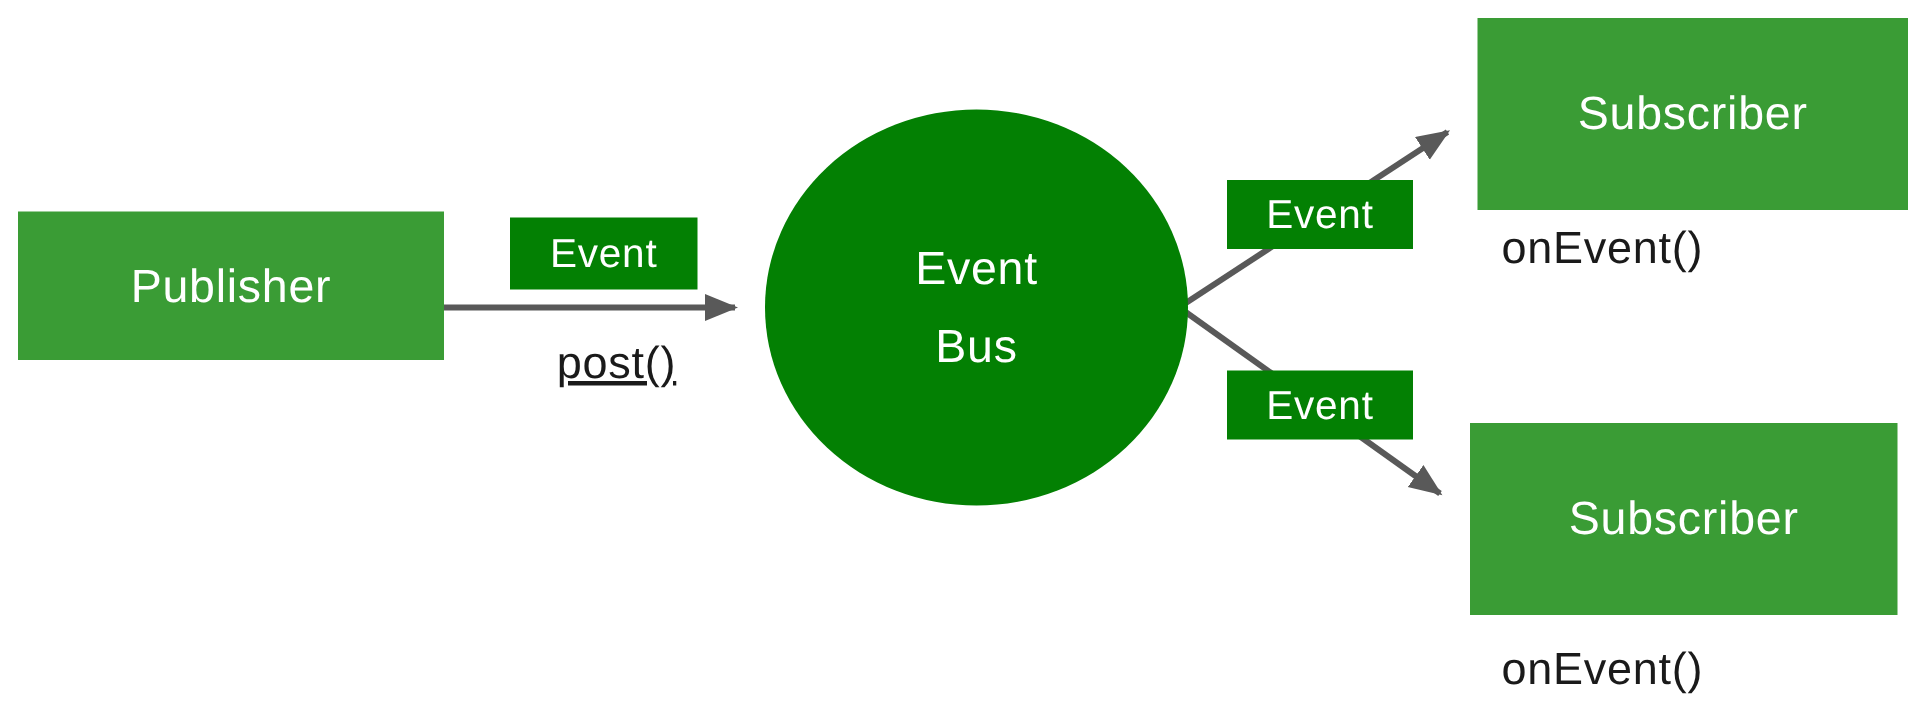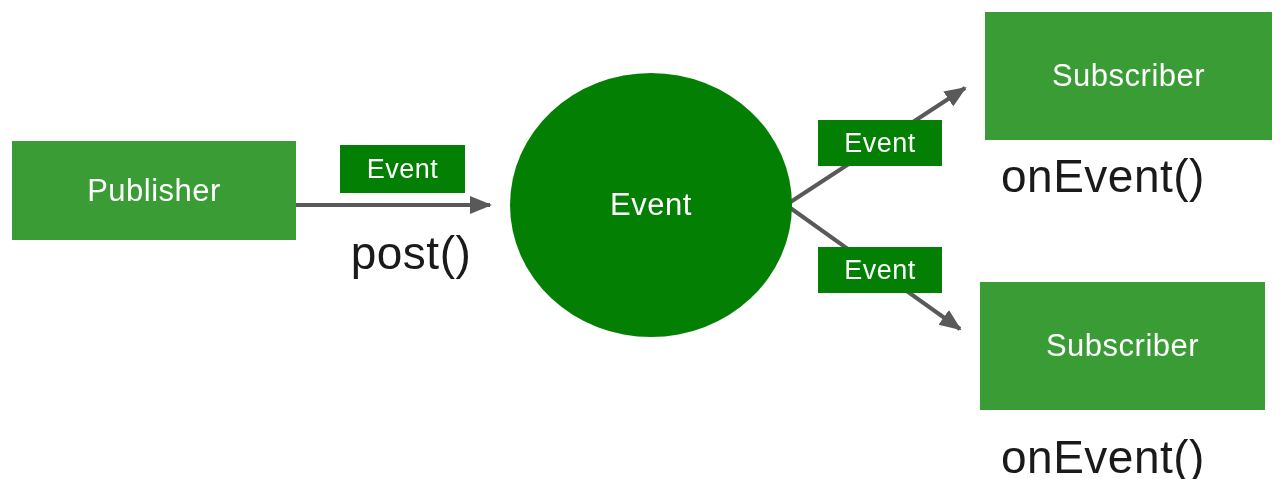--- a/index.html
+++ b/index.html
@@ -30,23 +30,23 @@
   .badge{
     position:absolute;display:flex;align-items:center;justify-content:center;
     background:var(--dark-green);color:var(--white);
     font-size:27px;font-weight:300;letter-spacing:0.5px;
   }
   .badge-publish{left:340px;top:145px;width:125px;height:48px;}
   .badge-sub1{left:818px;top:120px;width:124px;height:46px;}
   .badge-sub2{left:818px;top:247px;width:124px;height:46px;}
   .method-label{
     position:absolute;color:var(--text-black);
-    font-size:46px;font-weight:300;letter-spacing:0.5px;
+    font-size:30px;font-weight:300;letter-spacing:0.5px;
   }
-  .method-post{left:342px;top:226px;width:138px;text-align:center;}
+  .method-post{left:342px;top:226px;width:138px;text-align:center;text-decoration:underline;}
   .method-on1{left:1001px;top:149px;}
   .method-on2{left:1001px;top:430px;}
   svg line{stroke:var(--arrow-gray);stroke-width:4;}
   svg .arrowhead{fill:var(--arrow-gray);}
 </style>
 </head>
 <body>
 
 <div class="stage">
 
@@ -66,20 +66,21 @@
   </div>
 
   <div class="badge badge-publish">
     <span>Event</span>
   </div>
 
   <div class="method-label method-post">post()</div>
 
   <div class="node bus-circle">
     <span>Event</span>
+    <span>Bus</span>
   </div>
 
   <div class="badge badge-sub1">
     <span>Event</span>
   </div>
   <div class="badge badge-sub2">
     <span>Event</span>
   </div>
 
   <div class="node rect-node subscriber-1">

